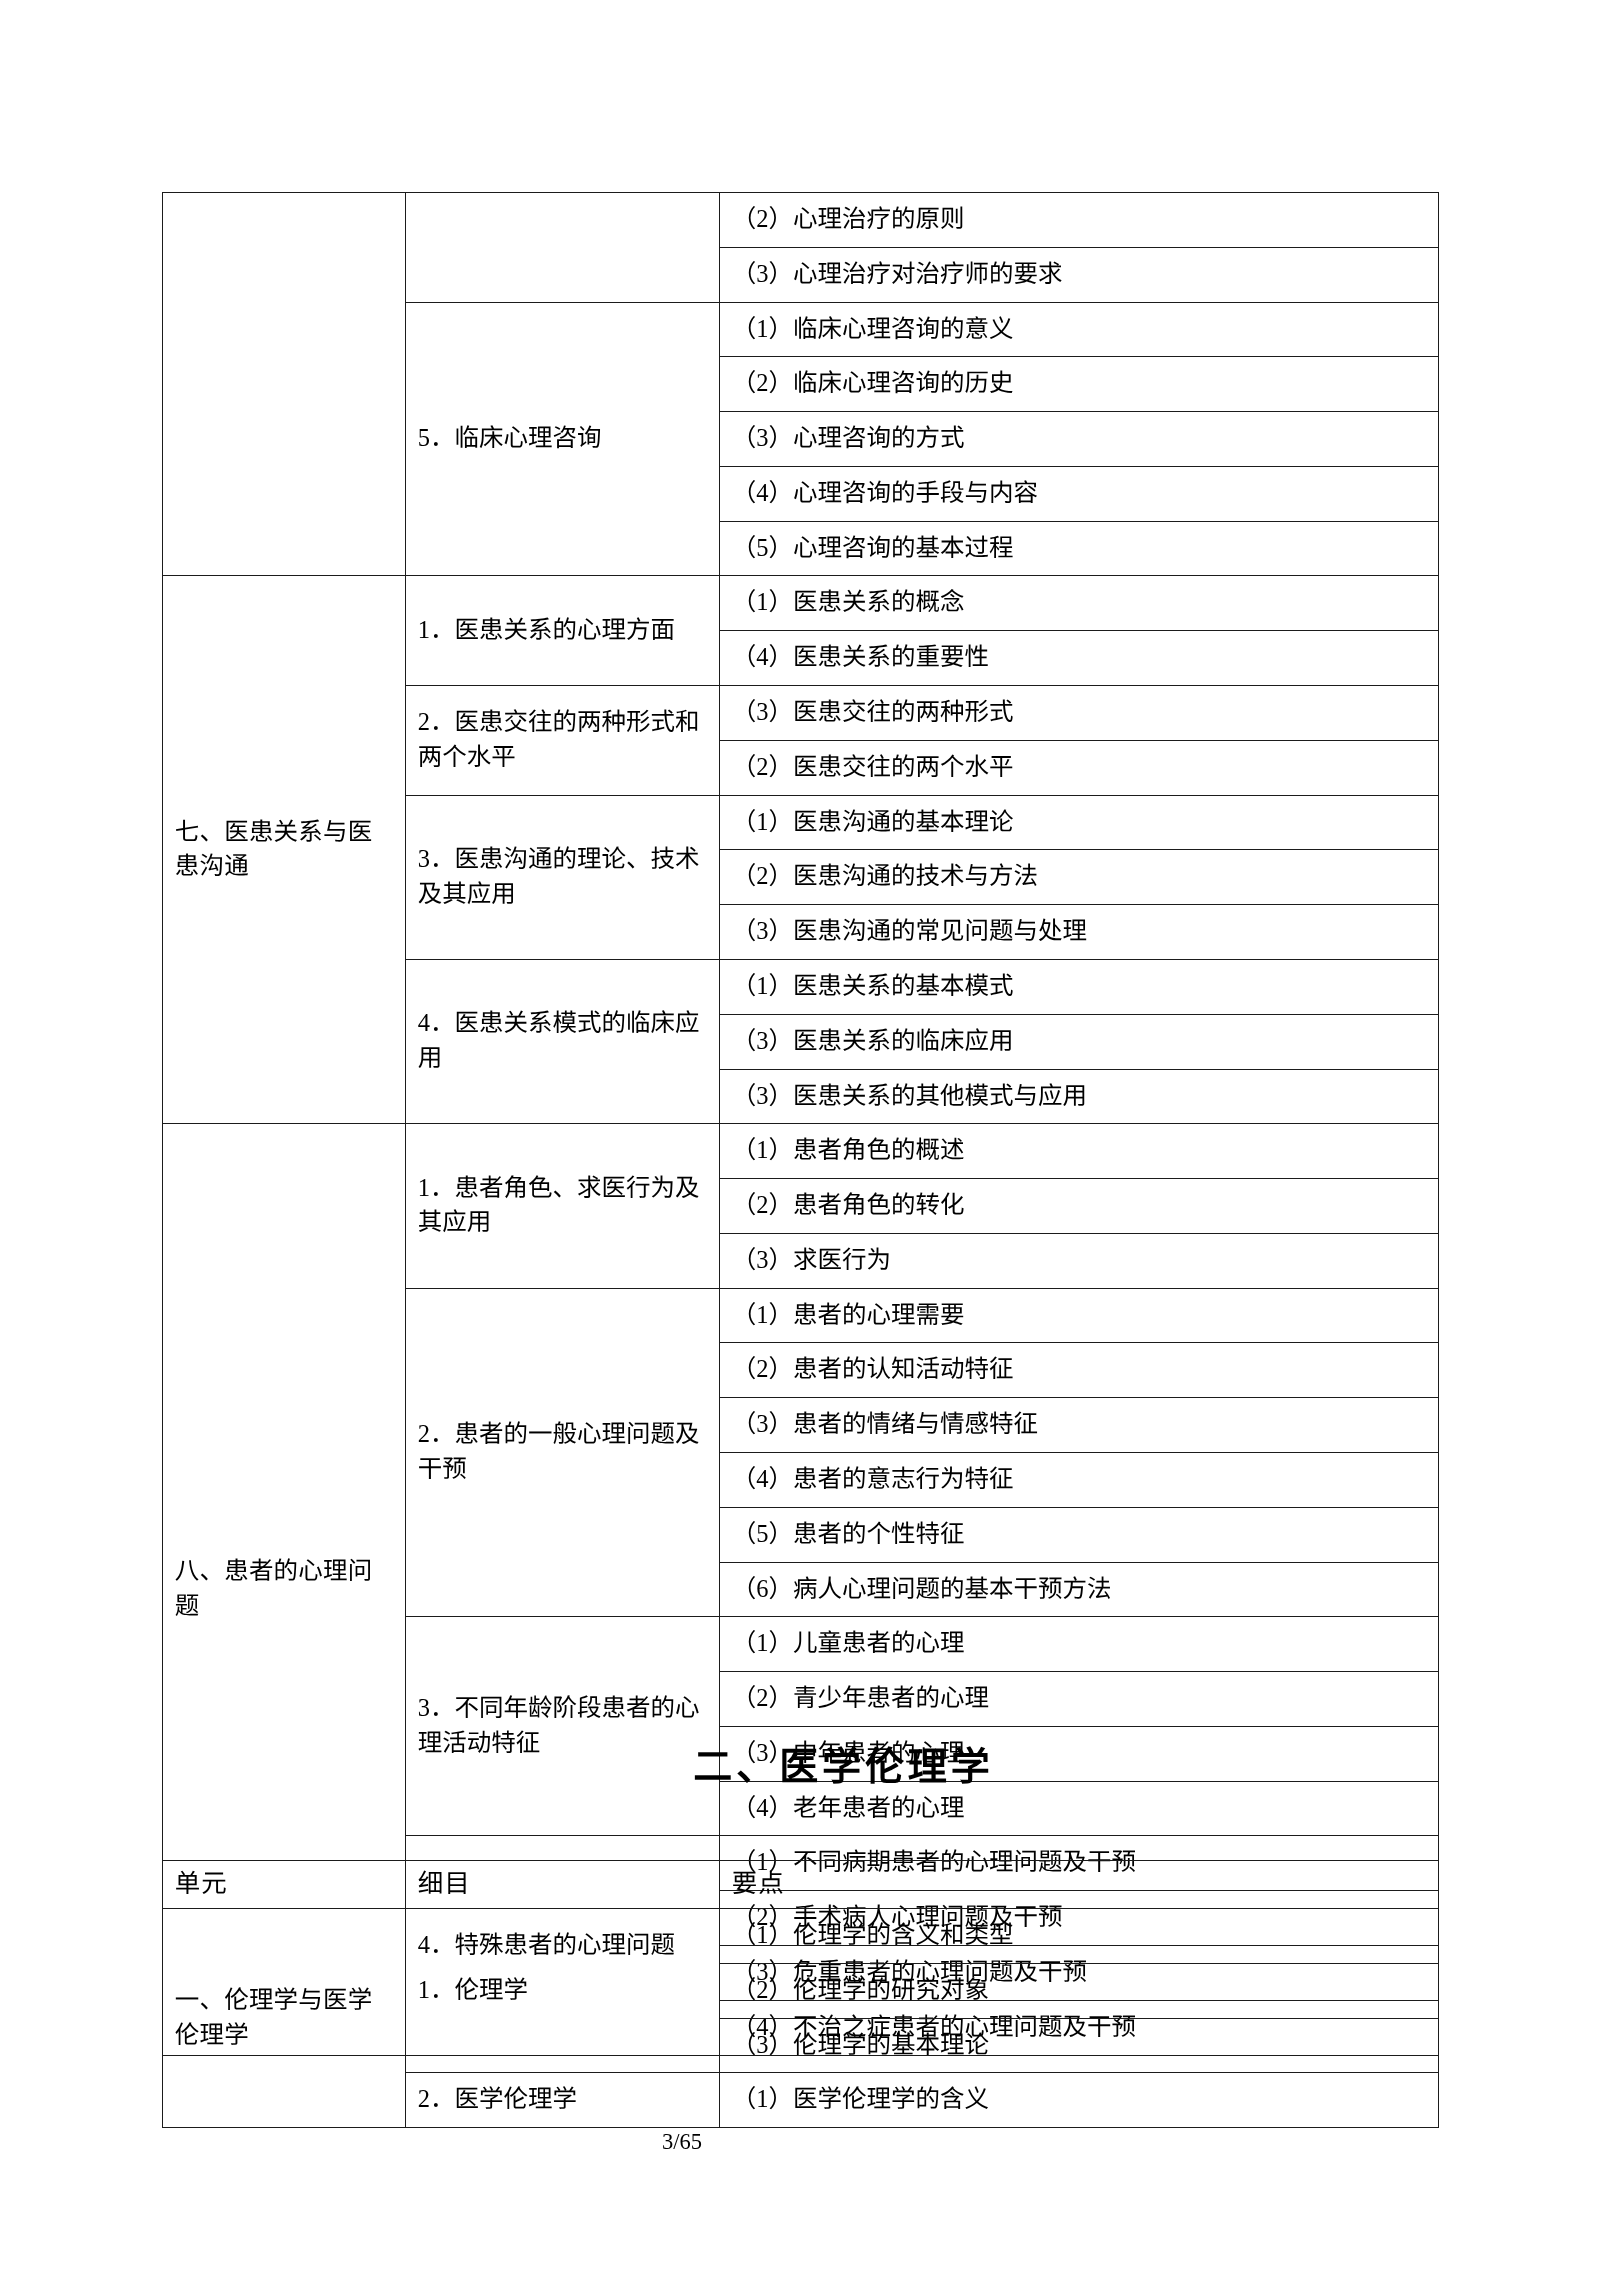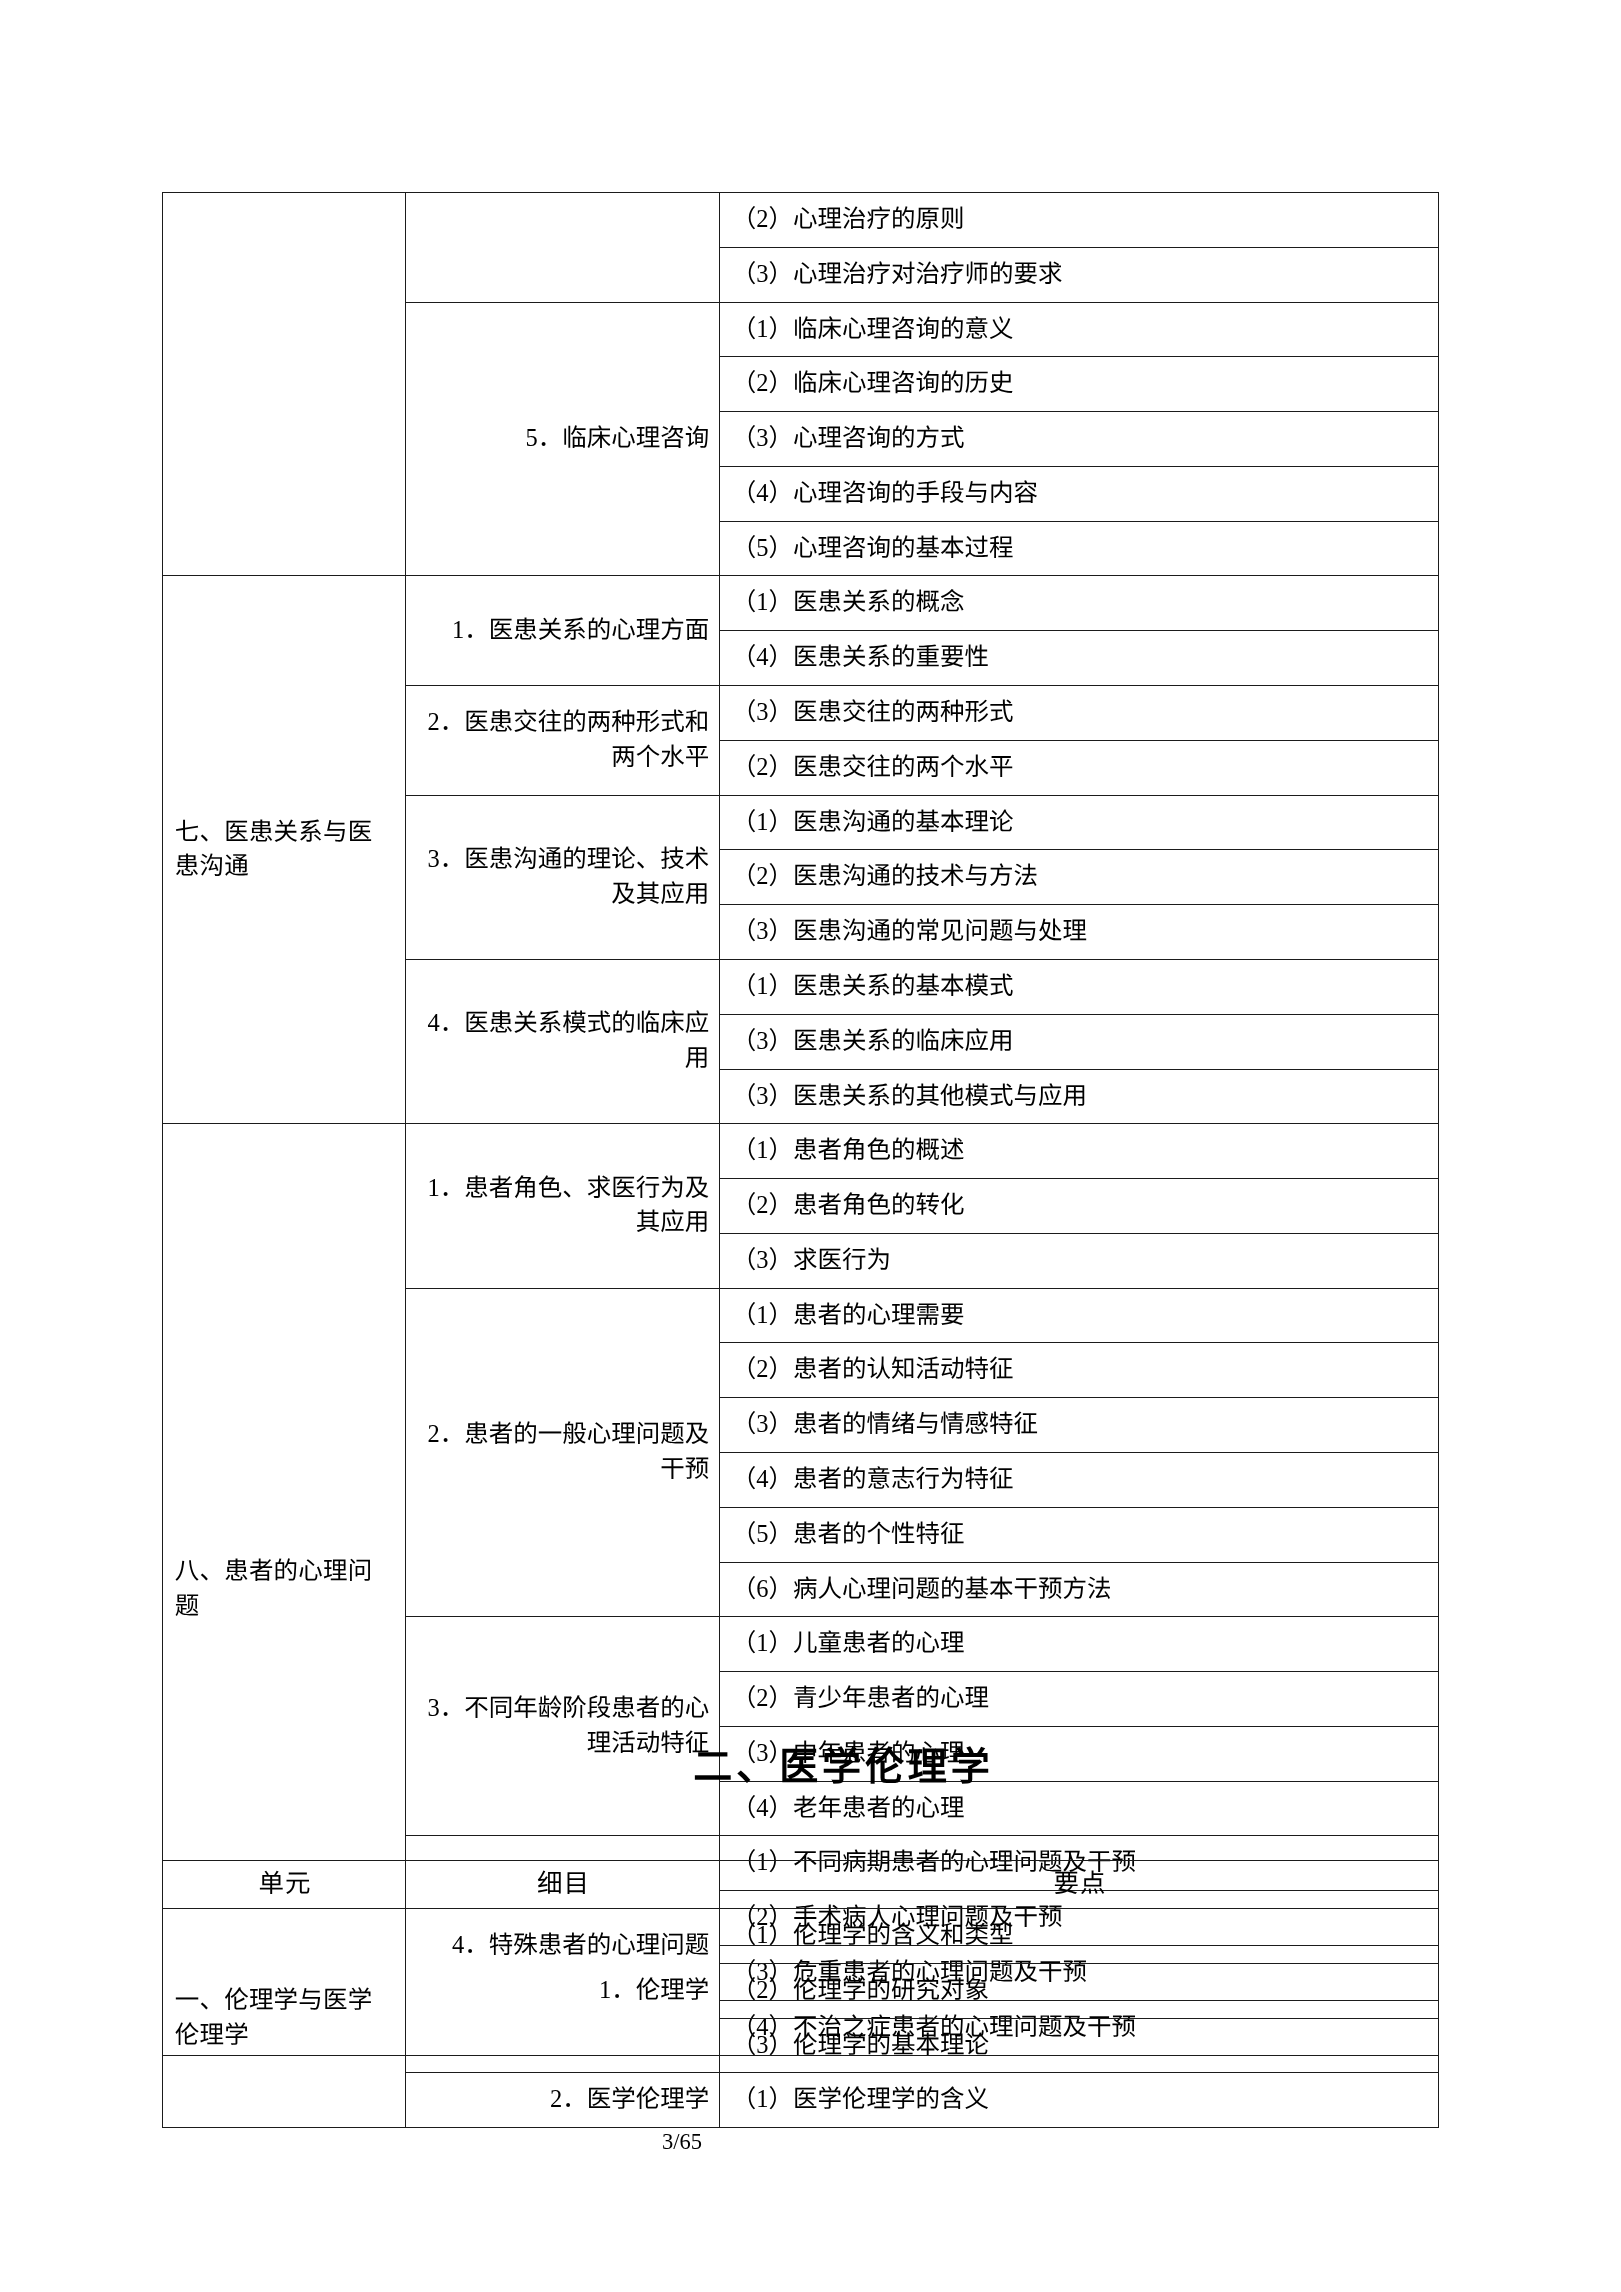--- a/index.html
+++ b/index.html
@@ -62,30 +62,30 @@
   }
 
   .cell-unit {
     padding-left: 17.6px;
     padding-right: 9.8px;
     text-align: left;
     letter-spacing: 0.2px;
   }
   .cell-detail {
     padding-left: 19.6px;
-    text-align: right;
+    text-align: left;
   }
   .cell-point {
     padding-left: 17.6px;
     text-align: left;
     height: 43px;
   }
 
   .head-cell {
-    text-align: center;
+    text-align: left;
     font-weight: bold;
     font-size: 25.5px;
     padding-top: 7.8px;
     padding-bottom: 8.8px;
     letter-spacing: 1px;
   }
 
   
   .section-title {
     position: absolute;

